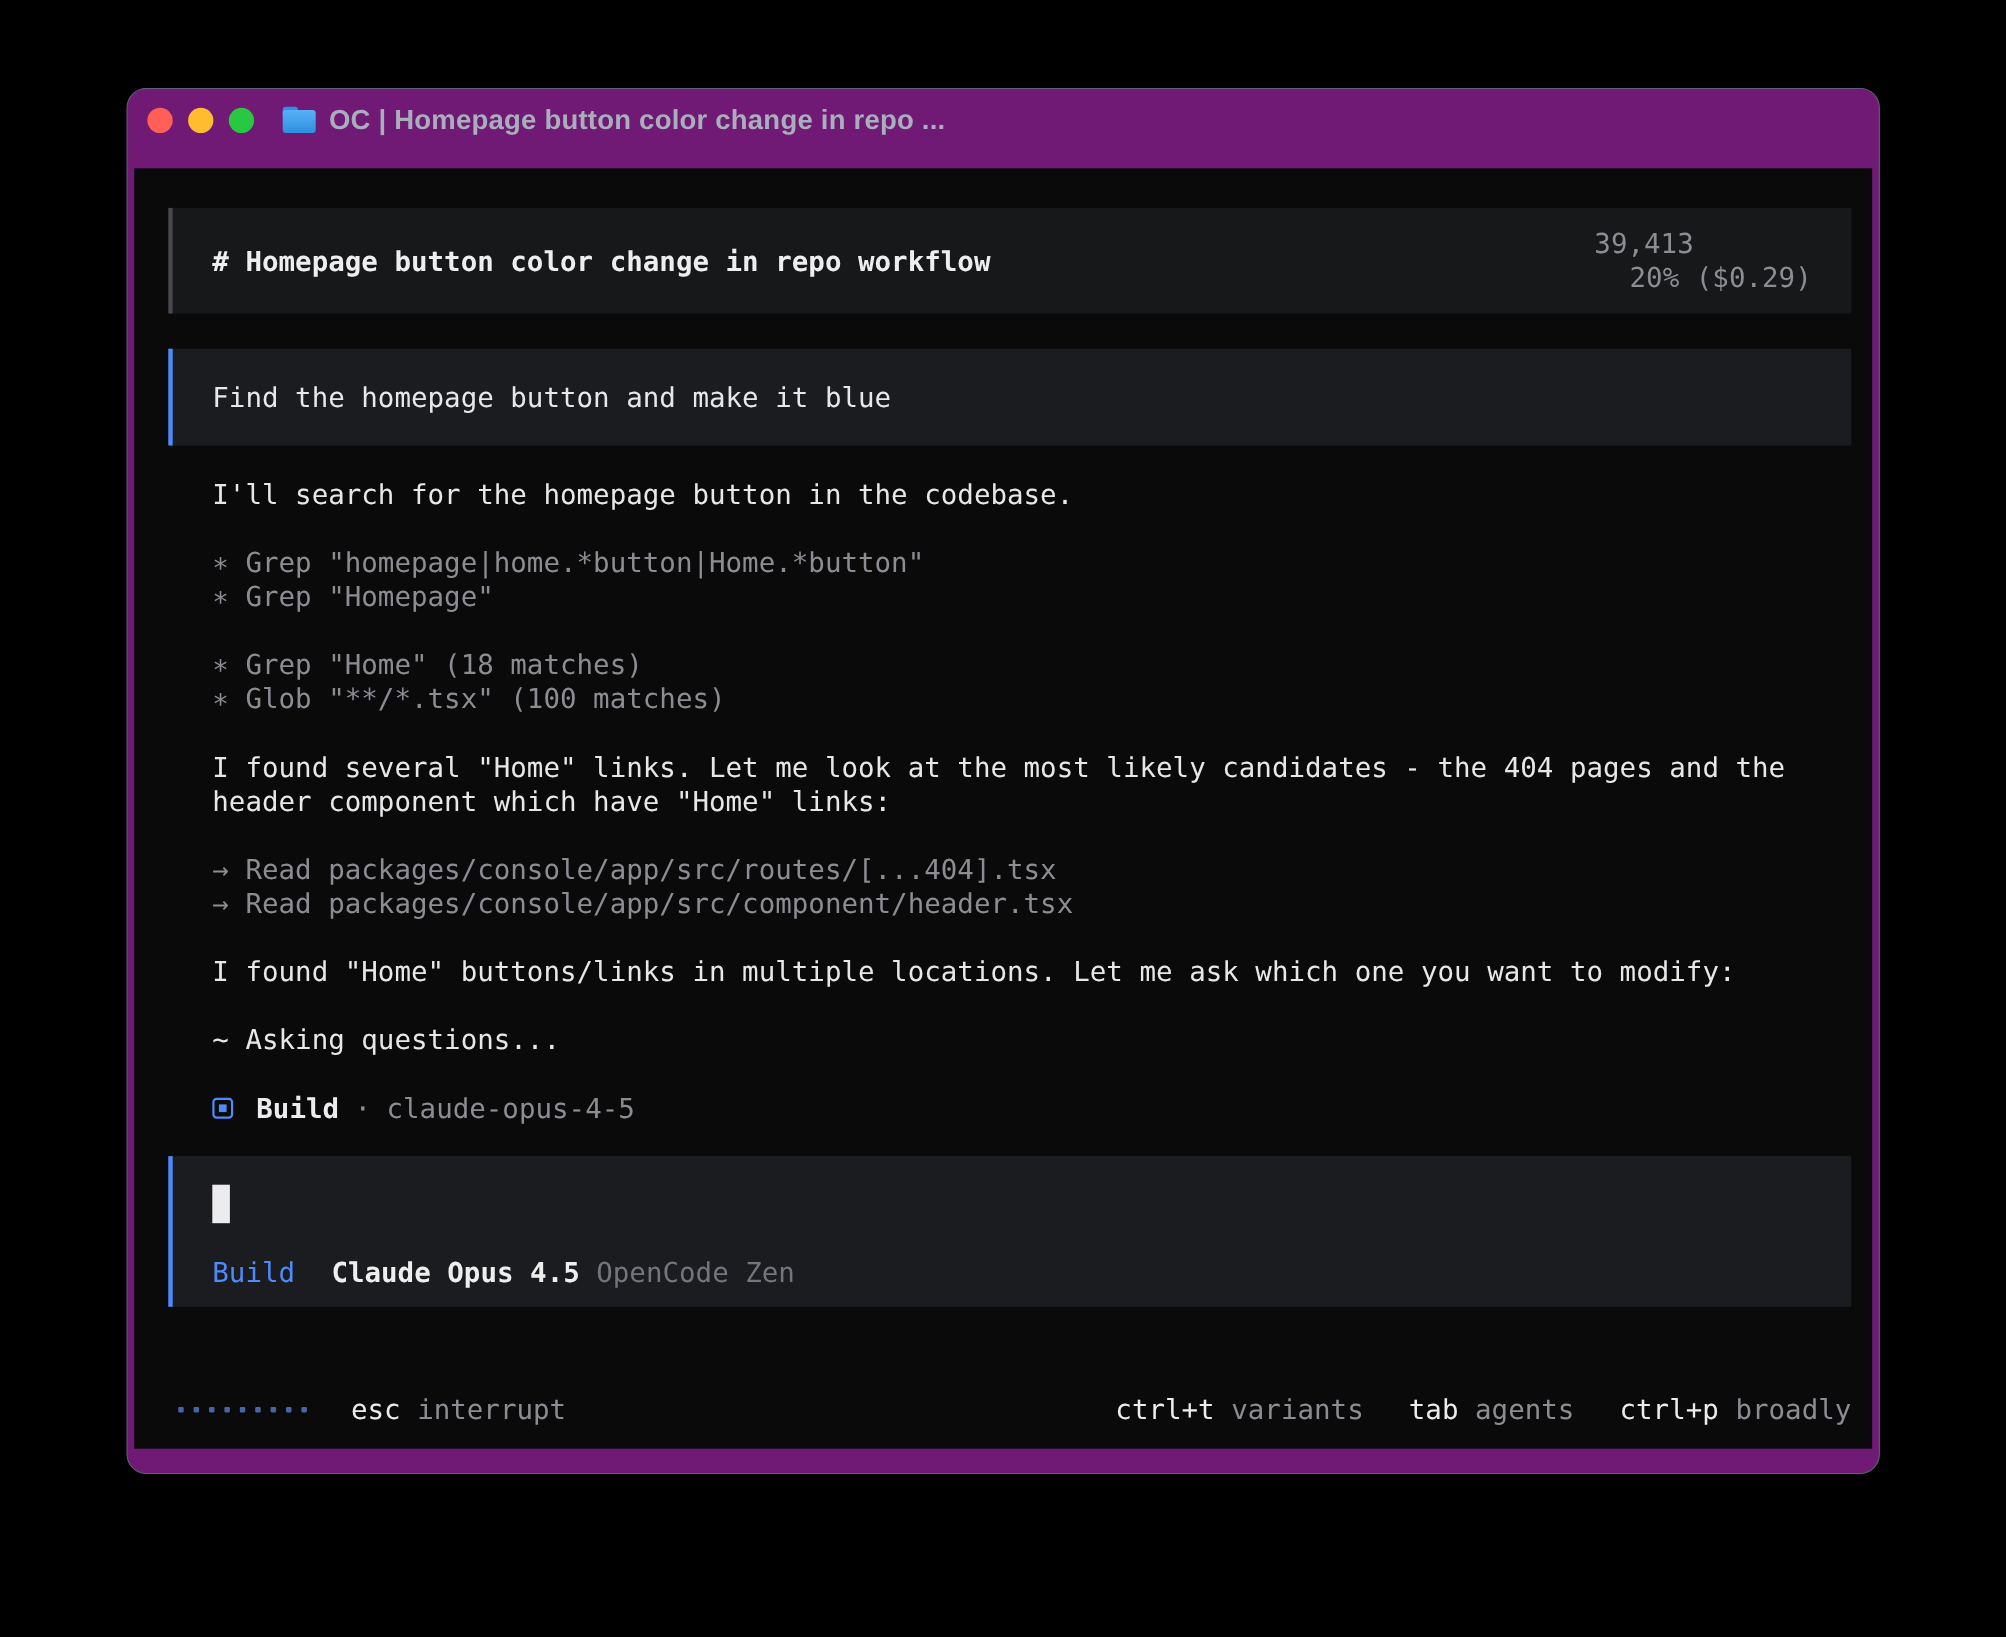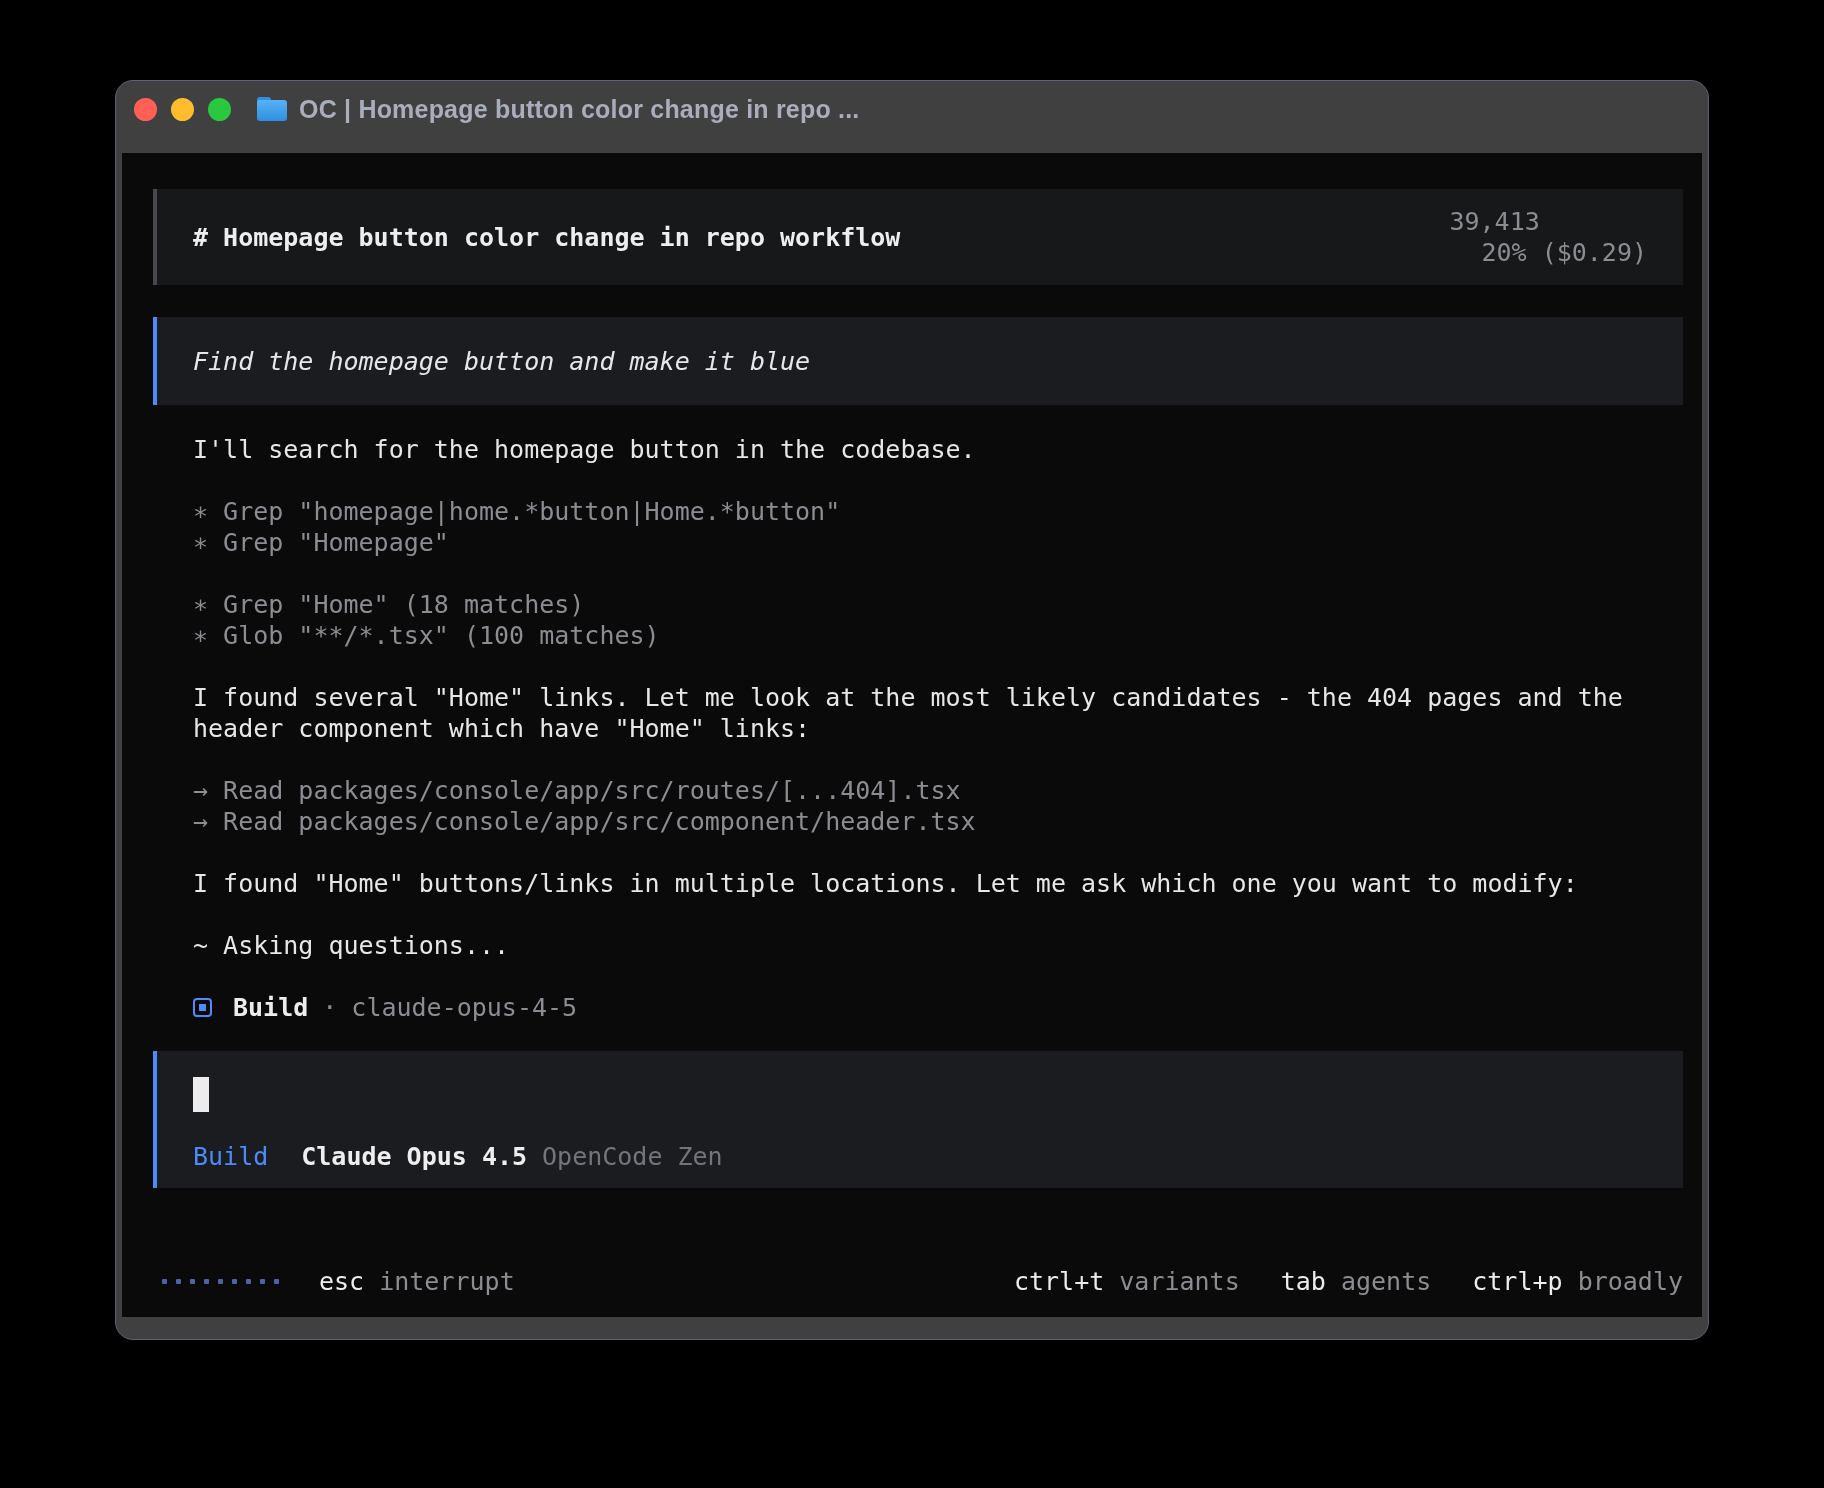--- a/index.html
+++ b/index.html
@@ -1,21 +1,21 @@
 <!DOCTYPE html>
 <html><head>
 <meta charset="utf-8">
 <style>
   * { margin: 0; padding: 0; box-sizing: border-box; }
   html, body { width: 1824px; height: 1488px; background: #000; overflow: hidden; }
   body { font-family: "DejaVu Sans Mono", monospace; }
 
   .window {
     position: absolute; left: 115px; top: 80px; width: 1594px; height: 1260px;
-    background: #404040; border: 1px solid #5d6275; border-radius: 18px;
+    background: #701a75; border: 1px solid #5d6275; border-radius: 18px;
     display: flex; flex-direction: column; overflow: hidden;
   }
 
   
   .titlebar { height: 56px; flex: 0 0 56px; display: flex; align-items: center; padding-left: 18px; }
   .traffic { display: flex; gap: 14px; align-items: center; }
   .light { width: 23px; height: 23px; border-radius: 50%; }
   .light.red { background: #ff5f57; }
   .light.yellow { background: #febc2e; }
   .light.green { background: #28c840; }
@@ -39,21 +39,20 @@
     padding: 0 36px; justify-content: space-between;
   }
   .session-title { font-weight: bold; color: #eeeeef; white-space: pre; }
   .session-stats { color: #8c8c93; white-space: pre; }
   .session-stats .usage { margin-left: 32px; }
 
   .user-msg {
     margin-top: 32px; height: 88px; display: flex; align-items: center;
     padding: 0 36px; background: #1b1c1f; border-left: 4px solid #4e8af9;
     color: #e7e7e9;
-    font-style: italic;
   }
 
   .transcript { margin-top: 29px; padding-left: 40px; padding-right: 21px; }
   .block + .block { margin-top: 31px; }
   .line-text { color: #e7e7e9; }
   .line-tool { color: #8c8c93; white-space: pre; }
 
   .agent-line { display: flex; align-items: center; }
   .agent-badge {
     width: 19px; height: 19px; border: 2px solid #4e8af9; border-radius: 4px;

